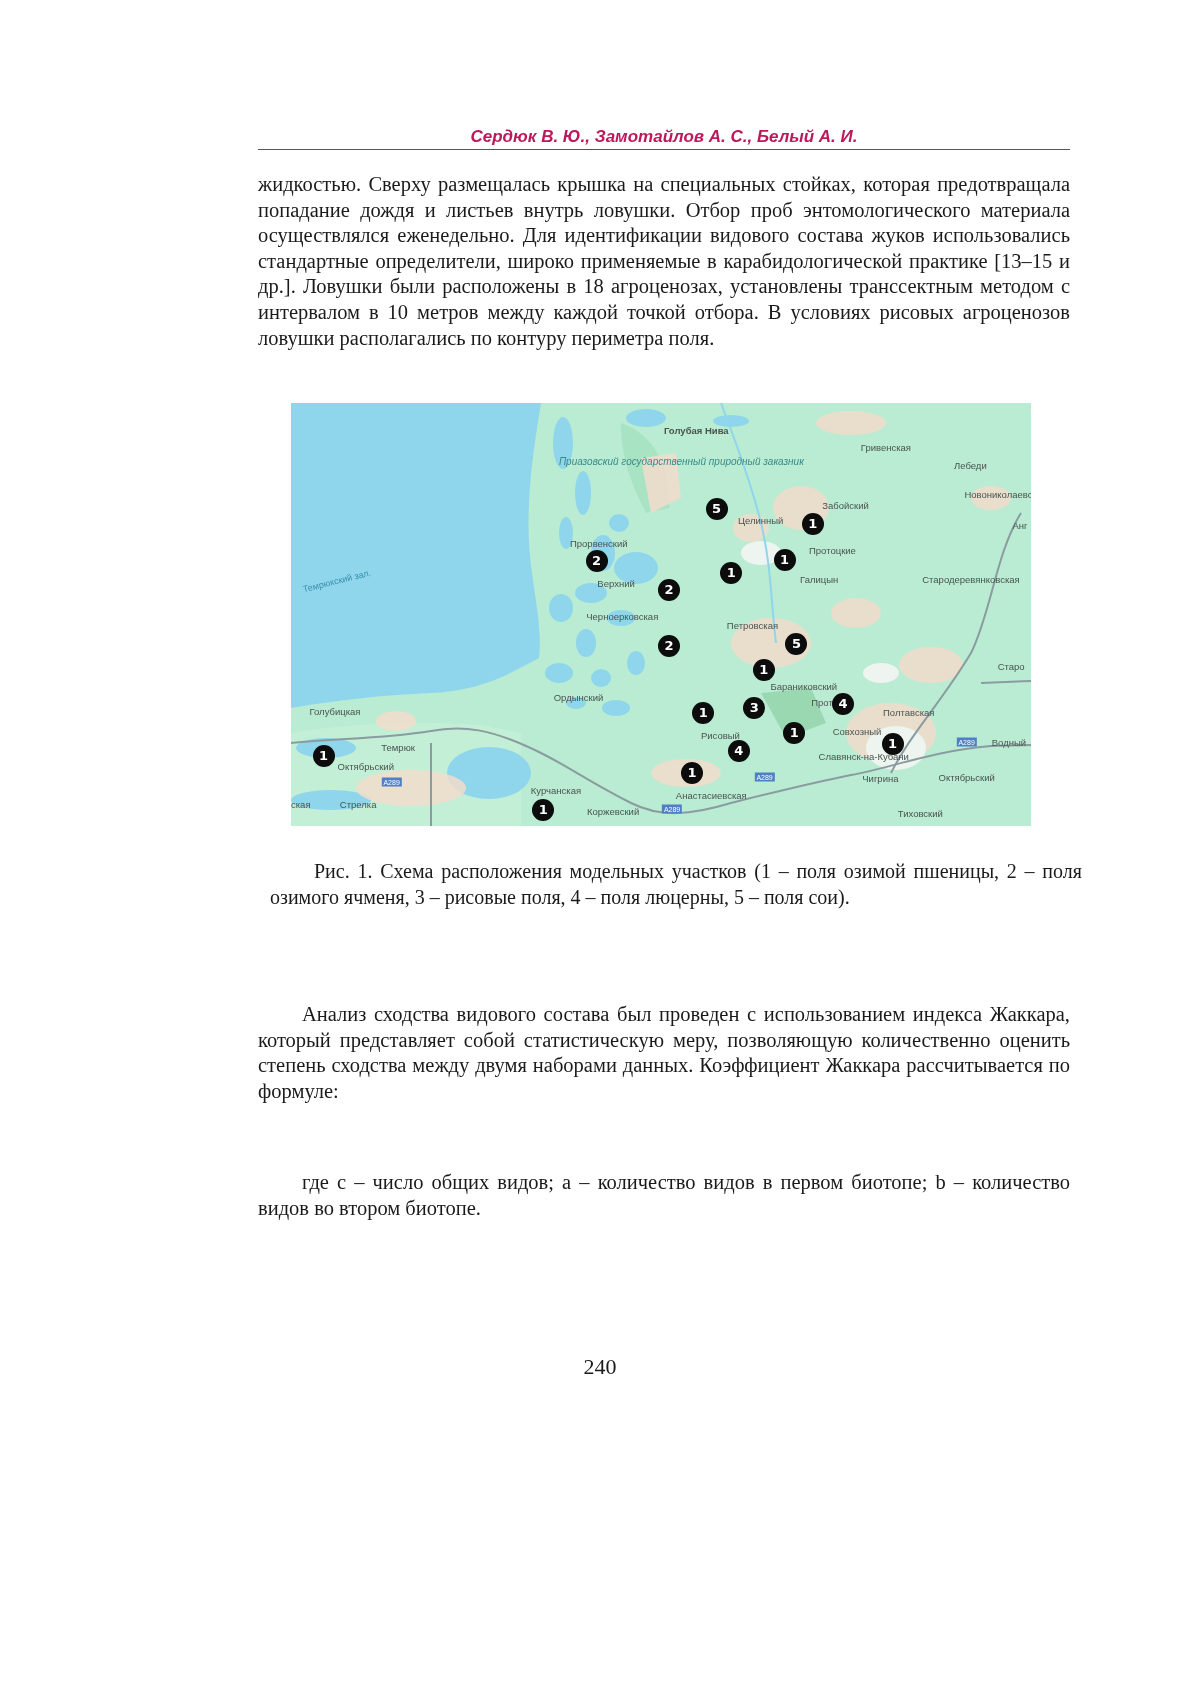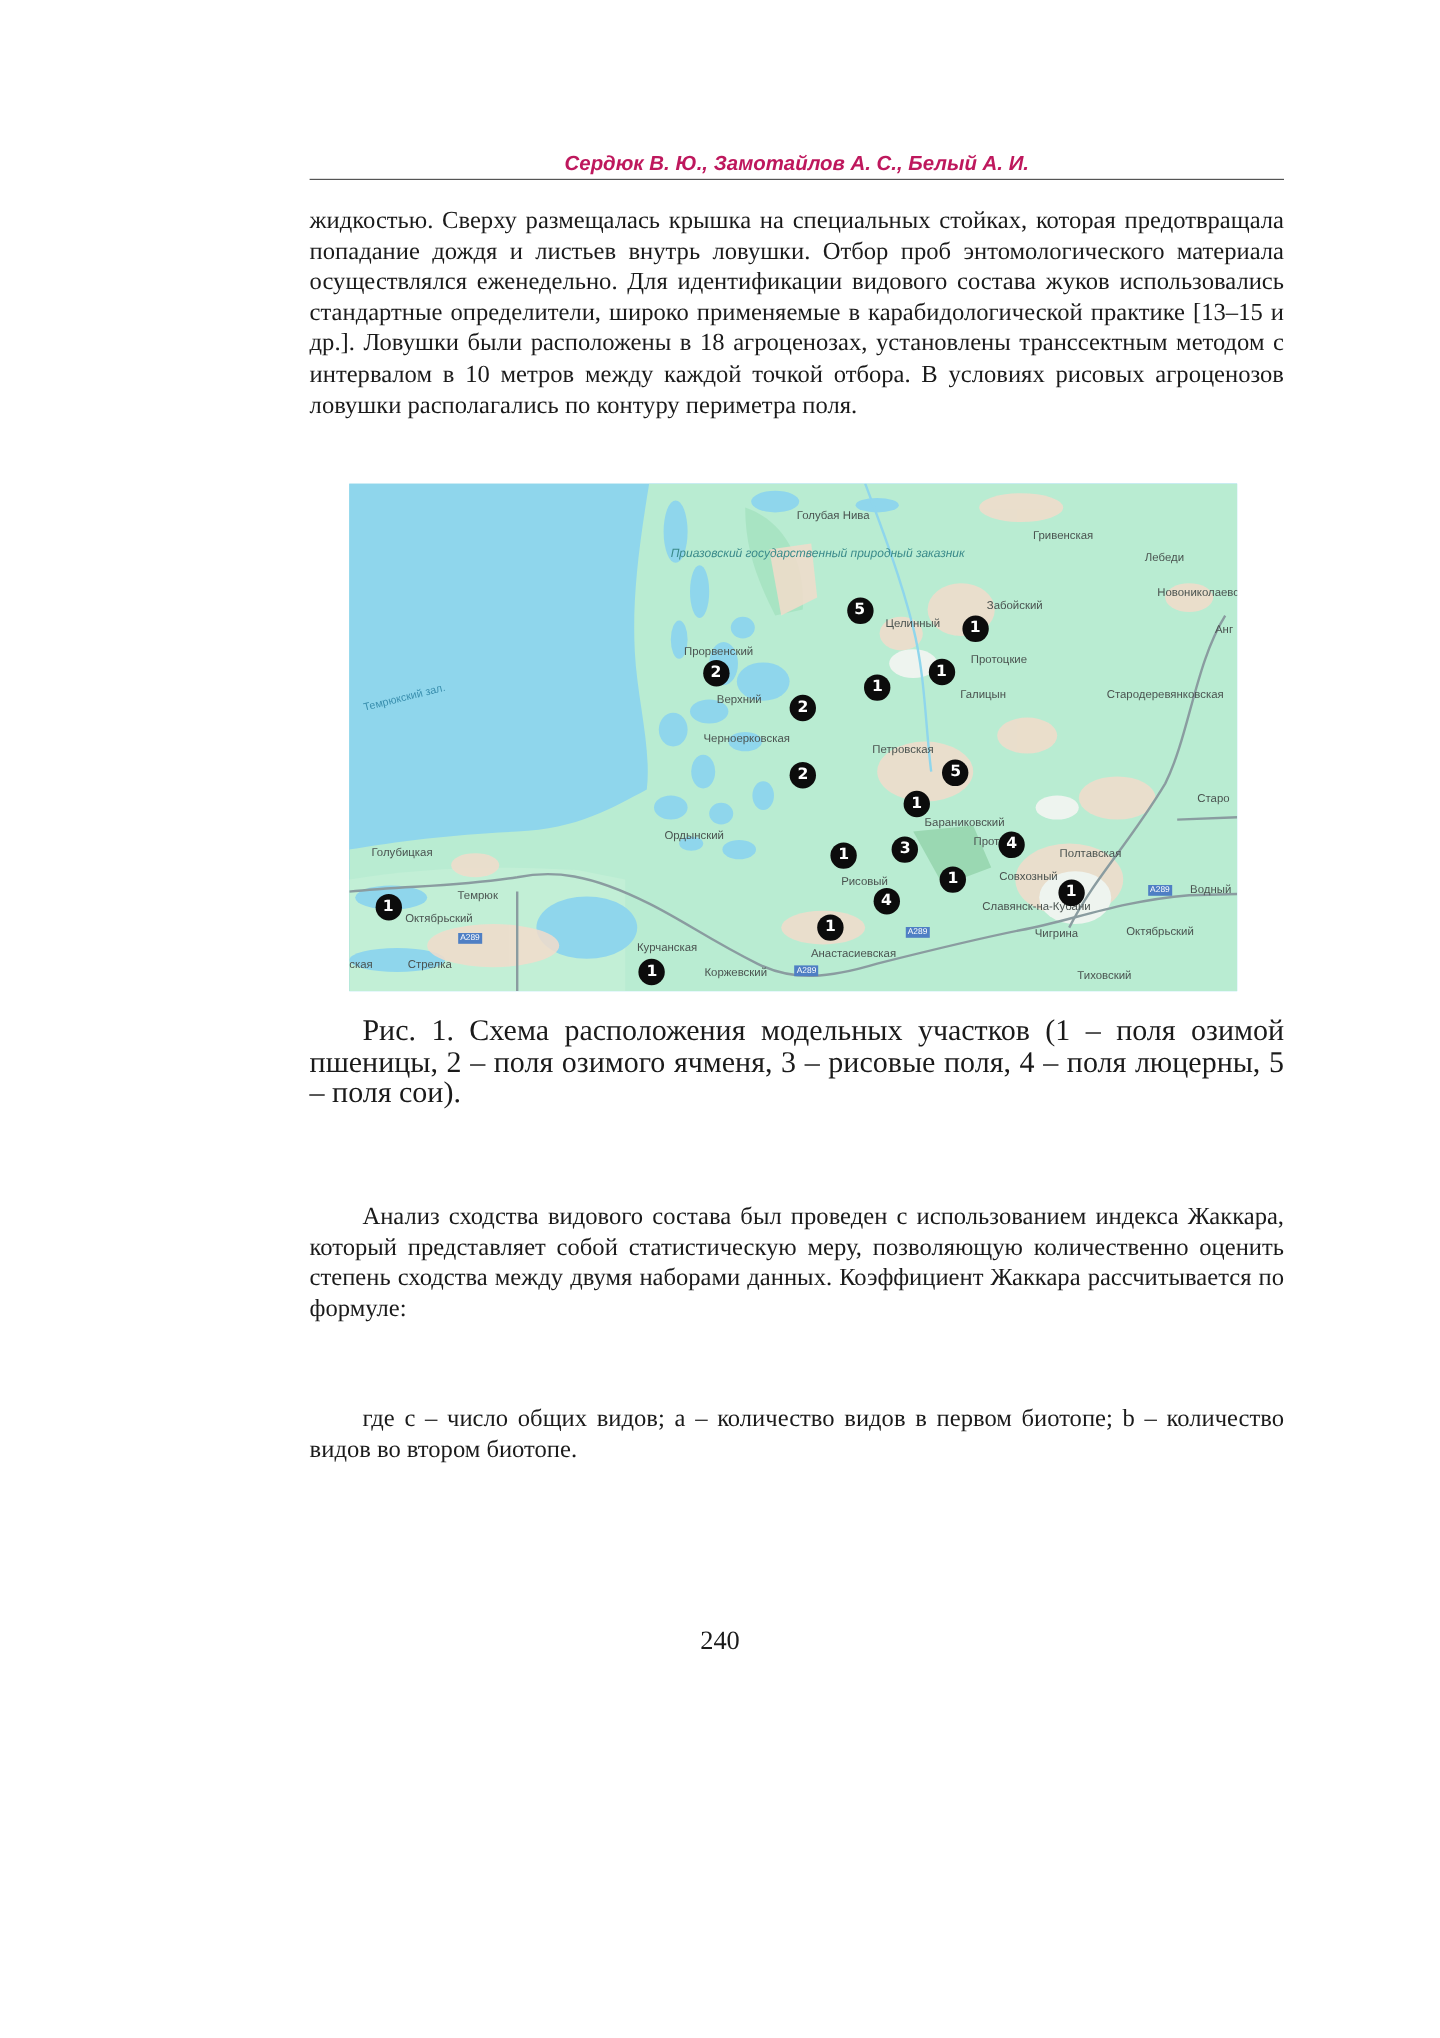--- a/index.html
+++ b/index.html
@@ -25,22 +25,22 @@
     font-family: "DejaVu Sans", "Liberation Sans", sans-serif; font-weight: bold; font-size: 13px;
     line-height: 22px; text-align: center; }
   .place { position: absolute; font-family: "Liberation Sans", "DejaVu Sans", sans-serif;
     font-size: 9.5px; color: #4a5350; white-space: nowrap; transform: translateY(-50%); }
   .place.it { font-style: italic; color: #3a8a8a; font-size: 10px; line-height: 11px; }
   .place.sea { color: #3a8fae; font-size: 9px; transform: rotate(-14deg); }
   .road { position: absolute; font-family: "Liberation Sans", "DejaVu Sans", sans-serif;
     font-size: 7px; color: #fff; background: #4f7fc4; padding: 0 2px; line-height: 9px;
     transform: translate(-50%, -50%); }
 
-  .caption { position: absolute; left: 258px; width: 812px; top: 847px; font-size: 25px;
-    line-height: 25.6px; margin: 0; text-align: justify; text-align-last: left; }
+  .caption { position: absolute; left: 258px; width: 812px; top: 847px; font-size: 20px;
+    line-height: 25.6px; margin: 12px; text-align: justify; text-align-last: left; }
 
   .formula { position: absolute; top: 1112px; left: 0; width: 1200px; height: 48px; }
   .formula .lhs { position: absolute; left: 585px; top: 12px; font-size: 21px; font-style: italic; }
   .formula .lhs sub { font-size: 13px; }
   .formula .eq { position: absolute; left: 615px; top: 12px; font-size: 21px; }
   .formula .num { position: absolute; left: 651px; top: 0; font-size: 15px; font-style: italic; }
   .formula .den { position: absolute; left: 631px; top: 23px; font-size: 15px; font-style: italic; }
   .formula .eqno { position: absolute; left: 1045px; top: 12px; font-size: 20.5px; }
 
   .page-number { position: absolute; left: 0; width: 1200px; top: 1354px; text-align: center;
@@ -120,21 +120,21 @@
         <path d="M0,340 C50,335 90,336 140,328 C170,322 200,325 250,350 C280,365 300,380 340,400 C370,415 400,412 440,400 C480,390 520,380 560,372 C600,365 640,348 700,343 L740,342"></path>
         <path d="M600,370 C620,330 650,300 680,250 C700,210 705,150 730,110"></path>
         <path d="M140,340 L140,423"></path>
         <path d="M690,280 L740,278"></path>
       </g>
     </svg>
 
     <div class="place it" style="left:36.2%; top:12.5%; transform:none;">Приазовский государственный природный заказник</div>
     <div class="place sea" style="left:1.5%; top:41%;">Темрюкский зал.</div>
 
-    <div class="place" style="left:50.4%; top:6.4%;">Голубая Нива</div>
+    <div class="place" style="left:50.4%; top:6.4%;font-weight:bold;">Голубая Нива</div>
     <div class="place" style="left:77.0%; top:10.3%;">Гривенская</div>
     <div class="place" style="left:89.6%; top:14.6%;">Лебеди</div>
     <div class="place" style="left:91.0%; top:21.6%;">Новониколаевская</div>
     <div class="place" style="left:97.5%; top:28.9%;">Анг</div>
     <div class="place" style="left:71.8%; top:24.2%;">Забойский</div>
     <div class="place" style="left:60.4%; top:27.6%;">Целинный</div>
     <div class="place" style="left:70.0%; top:34.8%;">Протоцкие</div>
     <div class="place" style="left:68.8%; top:41.5%;">Галицын</div>
     <div class="place" style="left:85.3%; top:41.5%;">Стародеревянковская</div>
     <div class="place" style="left:37.7%; top:33.0%;">Прорвенский</div>

